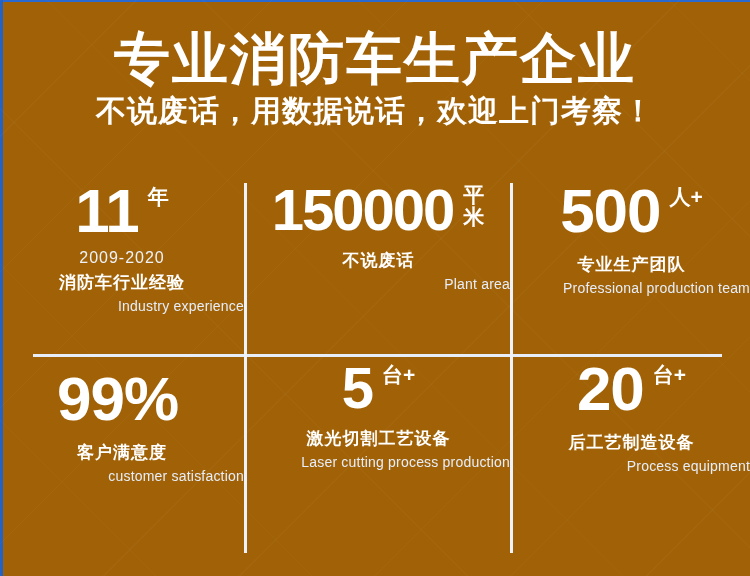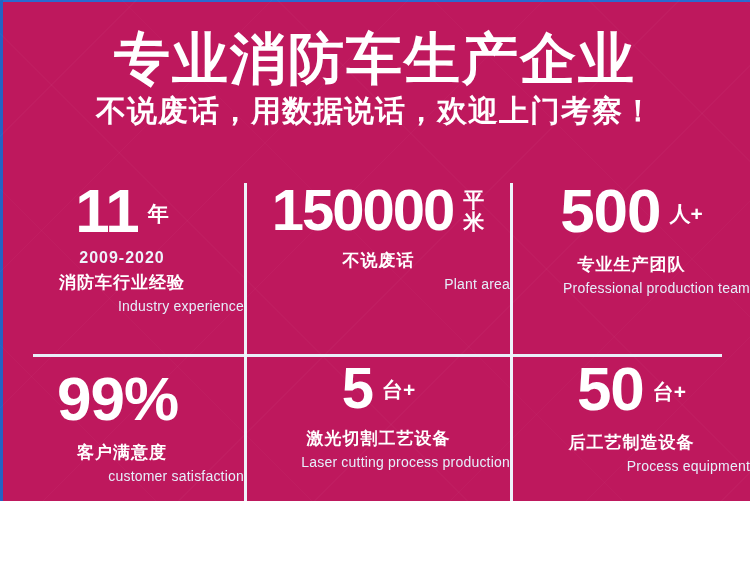--- a/index.html
+++ b/index.html
@@ -3,22 +3,22 @@
 <meta charset="utf-8">
 <style>
   html, body {
     margin: 0;
     padding: 0;
     background: #ffffff;
   }
   #banner {
     position: relative;
     width: 750px;
-    height: 501px;
-    background: #be185d;
+    height: 576px;
+    background: #a16207;
     overflow: hidden;
     font-family: "Liberation Sans", "DejaVu Sans", sans-serif;
     color: #ffffff;
     box-sizing: border-box;
   }
   
   #banner .texture {
     position: absolute;
     inset: 0;
     pointer-events: none;
@@ -104,21 +104,21 @@
   }
   .cell.c1 { left: 0px;   top: 4px;   width: 244px; height: 172px; }
   .cell.c2 { left: 247px; top: 4px;   width: 263px; height: 172px; }
   .cell.c3 { left: 513px; top: 4px;   width: 237px; height: 172px; }
   .cell.c4 { left: 0px;   top: 192px; width: 244px; height: 172px; }
   .cell.c5 { left: 247px; top: 182px; width: 263px; height: 172px; }
   .cell.c6 { left: 513px; top: 182px; width: 237px; height: 172px; }
 
   .bignum-wrap {
     display: flex;
-    align-items: center;
+    align-items: flex-start;
     justify-content: center;
     line-height: 1;
     gap: 6px;
   }
   .bignum {
     font-size: 62px;
     font-weight: bold;
     line-height: 0.95;
     letter-spacing: -1px;
     color: #ffffff;
@@ -157,21 +157,21 @@
     font-size: 14px;
     font-weight: normal;
     letter-spacing: 0.2px;
     color: #e6eefb;
     white-space: nowrap;
     text-align: right;
   }
   .label-range {
     margin-top: 8px;
     font-size: 16px;
-    font-weight: bold;
+    font-weight: normal;
     letter-spacing: 1px;
     color: #eef3fb;
     white-space: nowrap;
   }
 </style>
 </head>
 <body>
 
 <div id="banner">
   <div class="edge-top"></div>
@@ -229,20 +229,20 @@
       <div class="bignum-wrap">
         <span class="bignum">5</span>
         <span class="unit">台+</span>
       </div>
       <div class="label-cn">激光切割工艺设备</div>
       <div class="label-en">Laser cutting process production</div>
     </div>
 
     <div class="cell c6">
       <div class="bignum-wrap">
-        <span class="bignum">50</span>
+        <span class="bignum">20</span>
         <span class="unit">台+</span>
       </div>
       <div class="label-cn">后工艺制造设备</div>
       <div class="label-en">Process equipment</div>
     </div>
   </div>
 </div>
 
 </body></html>

